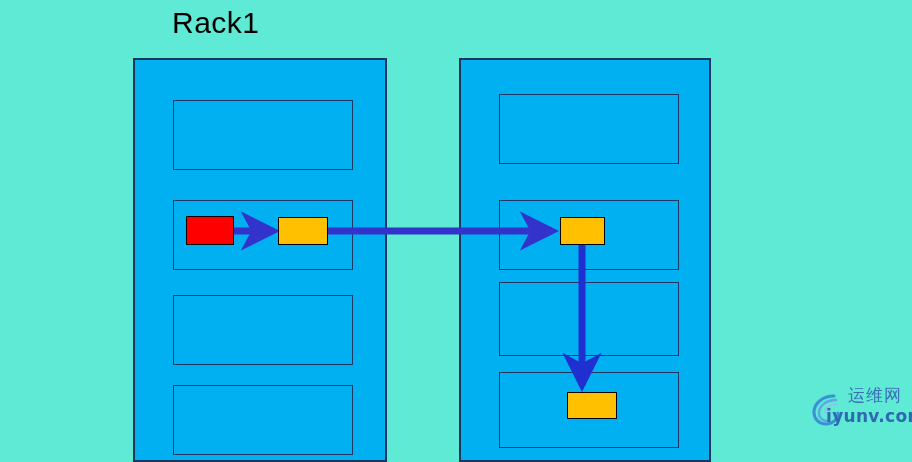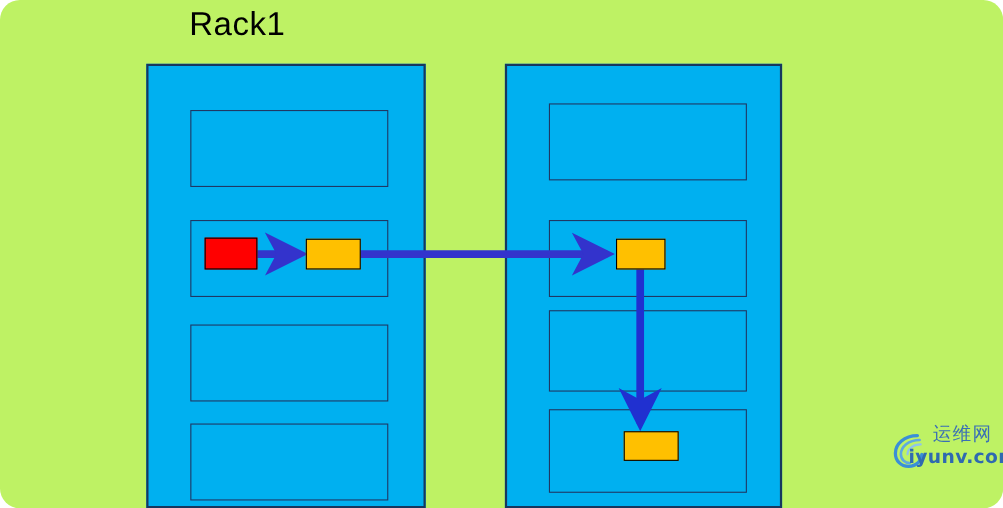--- a/index.html
+++ b/index.html
@@ -8,23 +8,22 @@
     padding: 0;
     background: #ffffff;
   }
   body {
     font-family: "Liberation Sans", sans-serif;
   }
   #canvas {
     position: relative;
     width: 912px;
     height: 462px;
-    background: #bef264;
+    background: #5eead4;
     overflow: hidden;
-    border-radius: 18px;
   }
   .rack-label {
     position: absolute;
     font-size: 30px;
     font-weight: 400;
     color: #000000;
     letter-spacing: 0.5px;
     white-space: nowrap;
     line-height: 1;
   }

